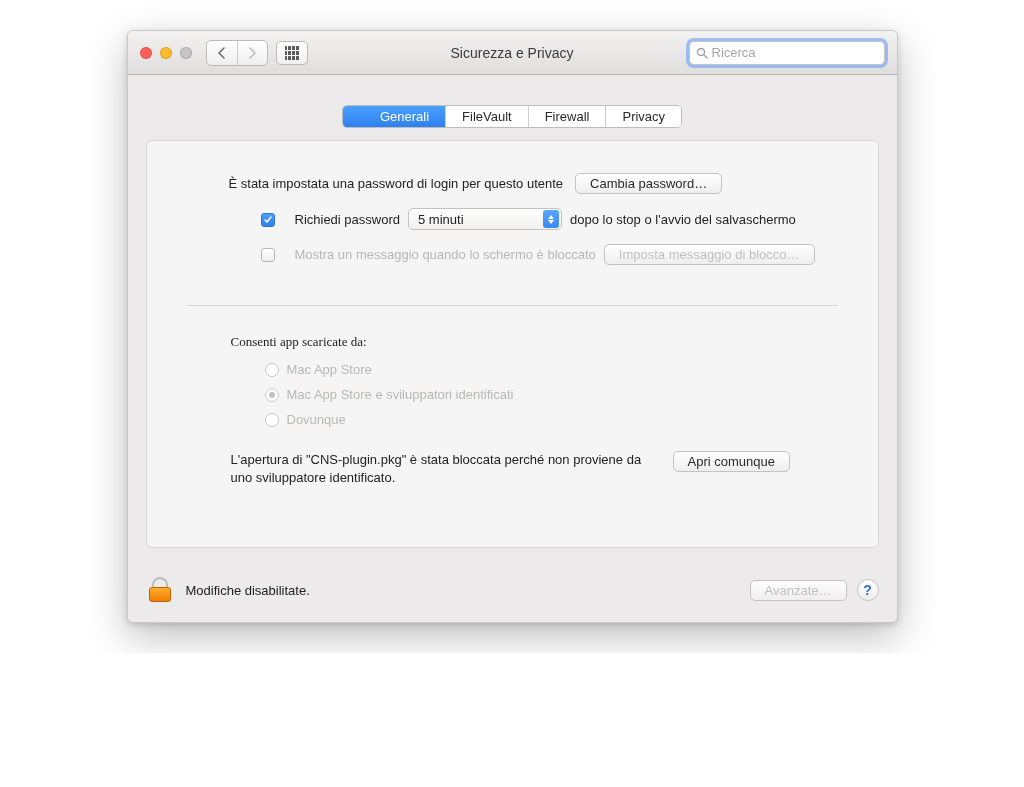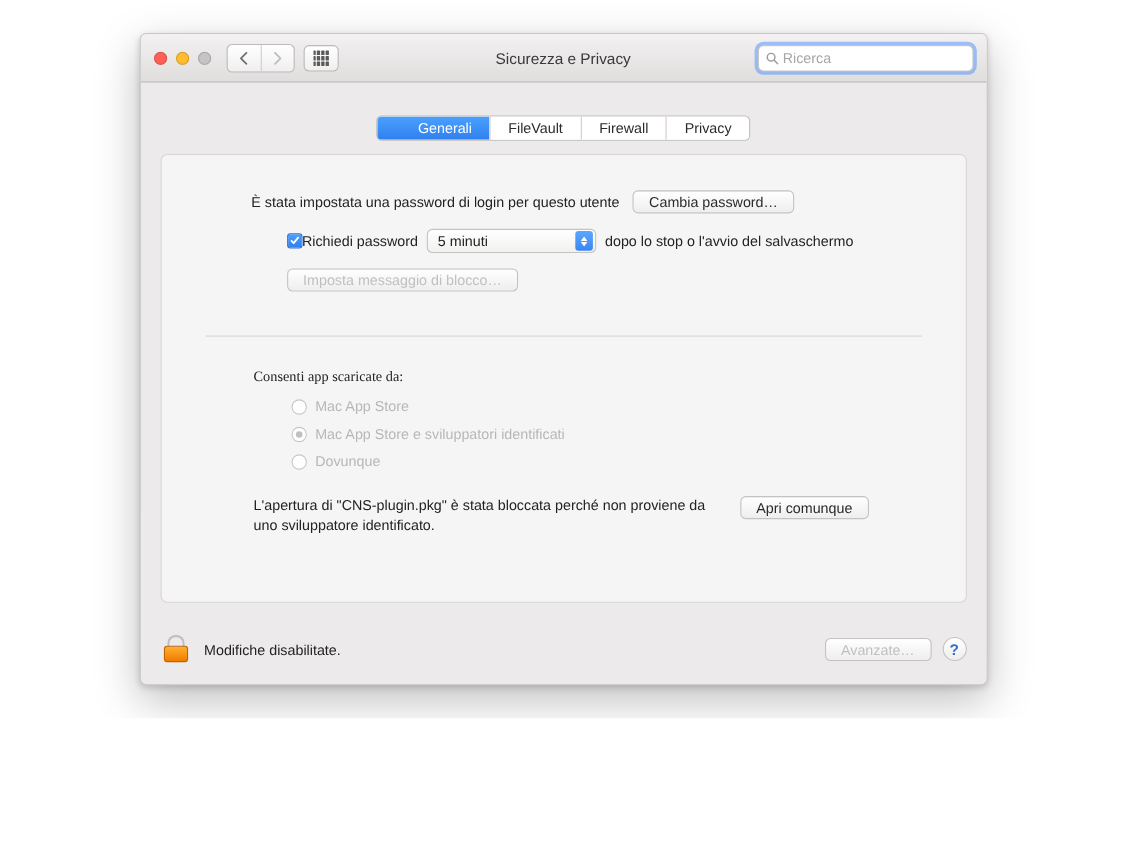--- a/index.html
+++ b/index.html
@@ -114,21 +114,21 @@
     width:16px; height:18px; border-radius:3px;
     background:linear-gradient(#5aa7ff,#3a86f2);
     display:flex; flex-direction:column; align-items:center; justify-content:center;
     gap:0px;
   }
   .select .arrows span {
     width:0; height:0; border-left:3px solid transparent; border-right:3px solid transparent;
   }
   .select .arrows .up { border-bottom:4px solid #fff; margin-bottom:1px; }
   .select .arrows .down { border-top:4px solid #fff; }
-  .chk { display:inline-flex; align-items:flex-start; gap:0; }
+  .chk { display:inline-flex; align-items:flex-end; gap:20px; }
   .chkbox {
     width:14px; height:14px; border:1px solid #b8b6b5; border-radius:3px;
     background:linear-gradient(#fff,#eee); display:inline-flex; align-items:center; justify-content:center;
   }
   .chkbox.checked { background:linear-gradient(#4aa0ff,#2f80ef); border-color:#2f72d4; }
   .chkbox.checked svg { display:block; }
   .chkbox svg { display:none; }
   .disabled-text { color:#b9b7b6; }
   .row3 { margin-top:14px; gap:8px; }
   .row4 { margin-top:12px; gap:8px; }
@@ -246,20 +246,26 @@
           <span>5 minuti</span>
           <span class="arrows">
               <span class="up"></span>
               <span class="down"></span>
             </span>
         </span>
         <span>dopo lo stop o l'avvio del salvaschermo</span>
       </div>
 
       <div class="row row3 indent">
+        <span class="chk">
+          <span class="chkbox">
+            
+          </span>
+          <span class="disabled-text">Mostra un messaggio quando lo schermo è bloccato</span>
+        </span>
         <button class="mac-btn disabled">Imposta messaggio di blocco…</button>
       </div>
 
 
       <div class="hr"></div>
 
       <div class="section-label">Consenti app scaricate da:</div>
 
       <div class="radios">
         <div class="radio-row">

